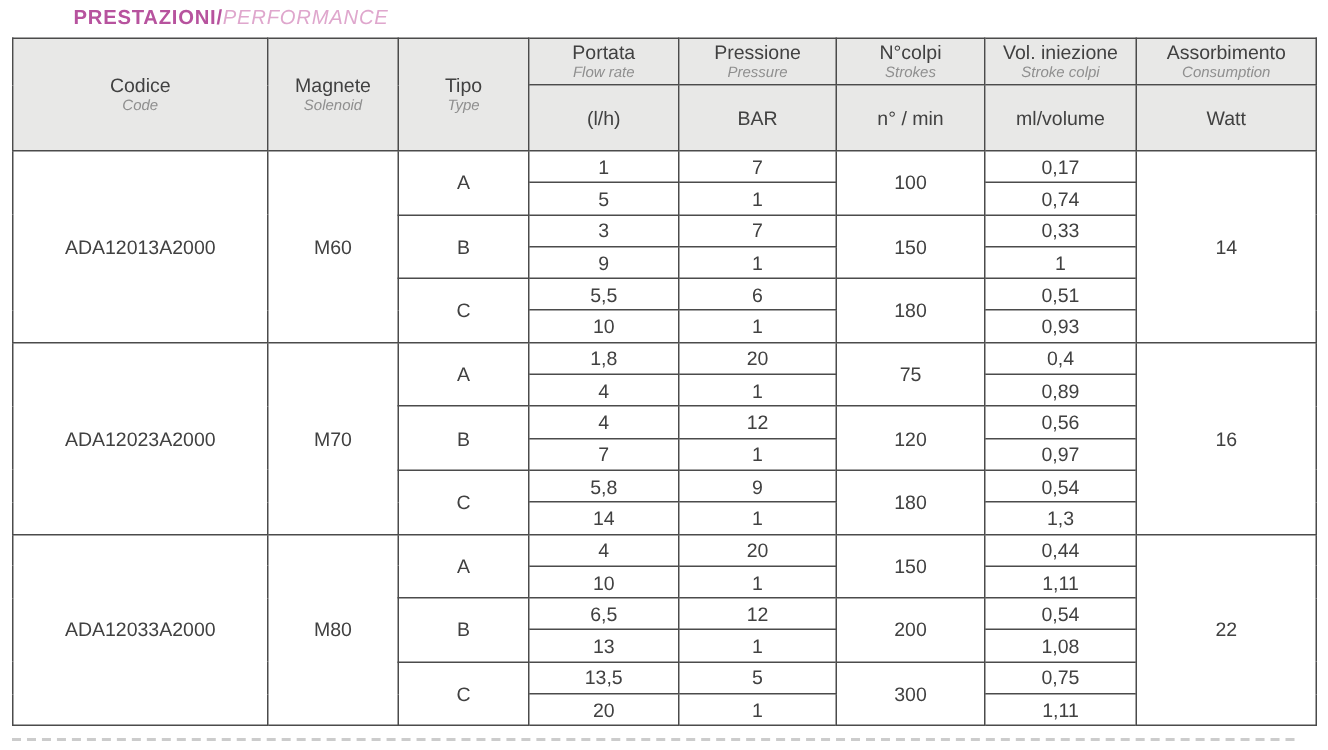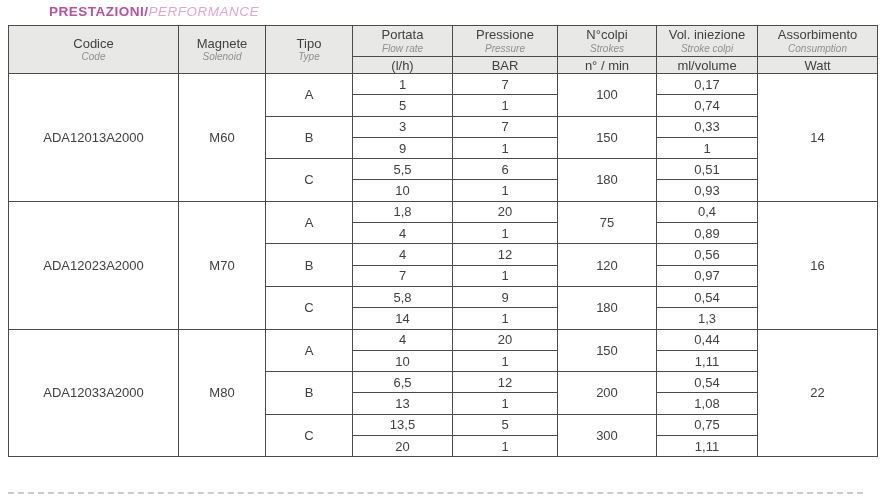--- a/index.html
+++ b/index.html
@@ -39,21 +39,21 @@
     text-align: center;
     vertical-align: middle;
     padding: 0;
     overflow: hidden;
   }
   .perf thead th {
     background: var(--header-bg);
     font-weight: normal;
   }
   .perf .hrow1 th { height: 31px; }
-  .perf .hrow2 th { height: 17px; font-size: 13px; color: var(--text); }
+  .perf .hrow2 th { height: 44px; font-size: 13px; color: var(--text); }
   .hname  { font-size: 13px; line-height: 1.12; color: var(--text); }
   .htrans { font-size: 10px; line-height: 1.1; color: var(--muted); font-style: italic; }
   .perf tbody td {
     height: 21.3px;
     font-size: 13px;
     color: var(--text);
     background: #ffffff;
   }
   .dashed-line {
     position: absolute;

